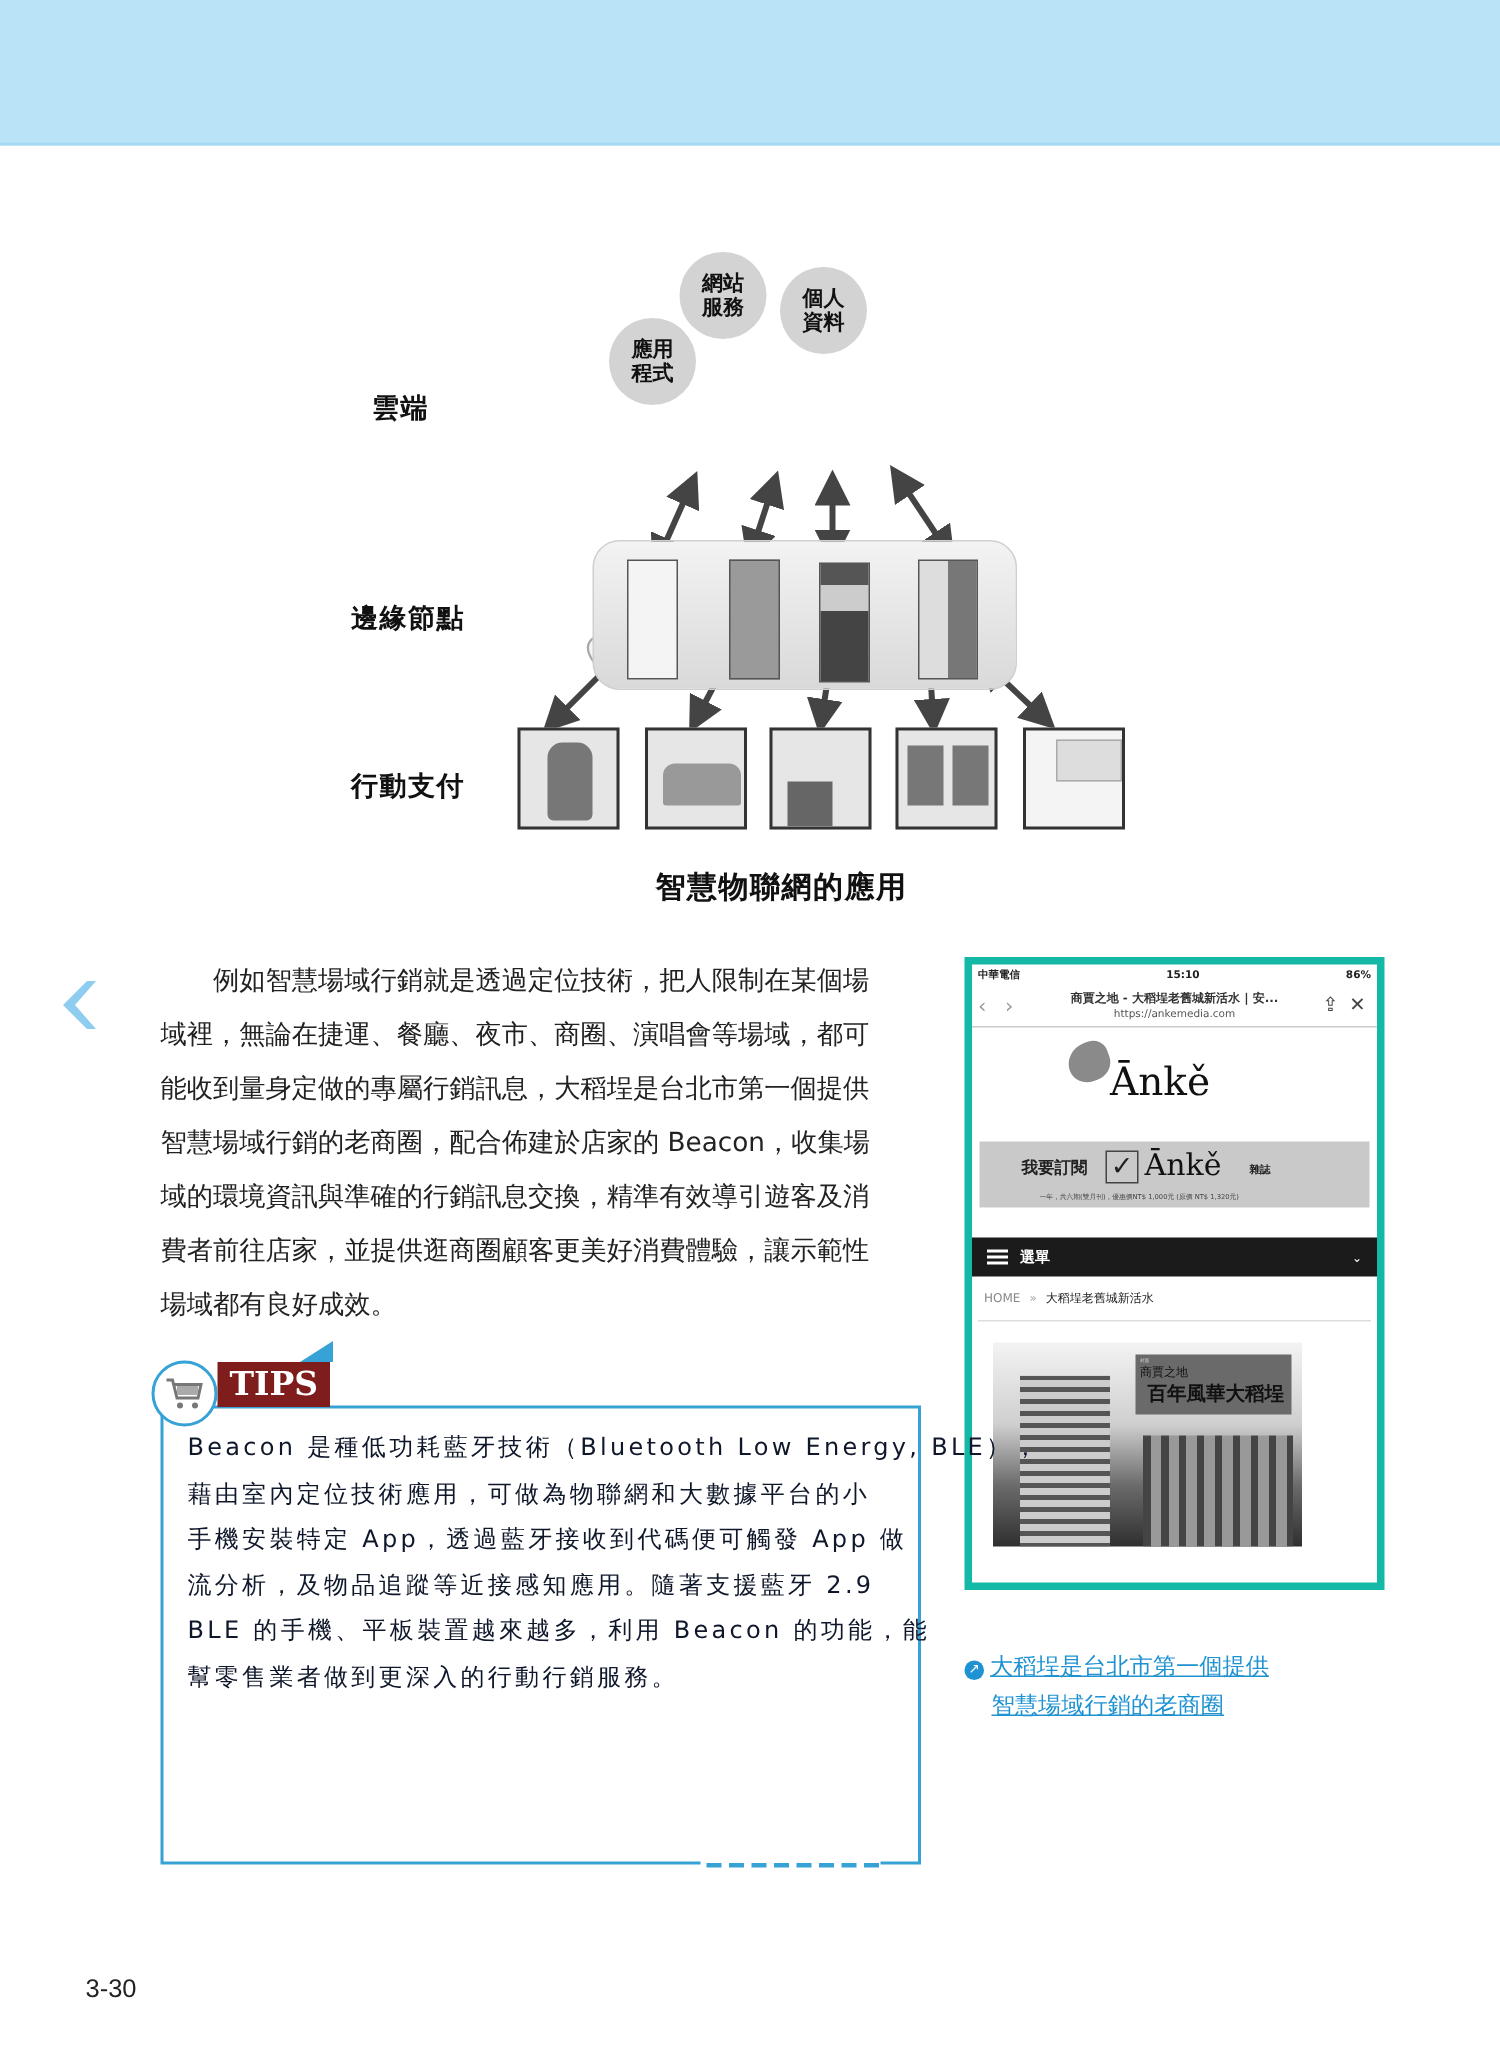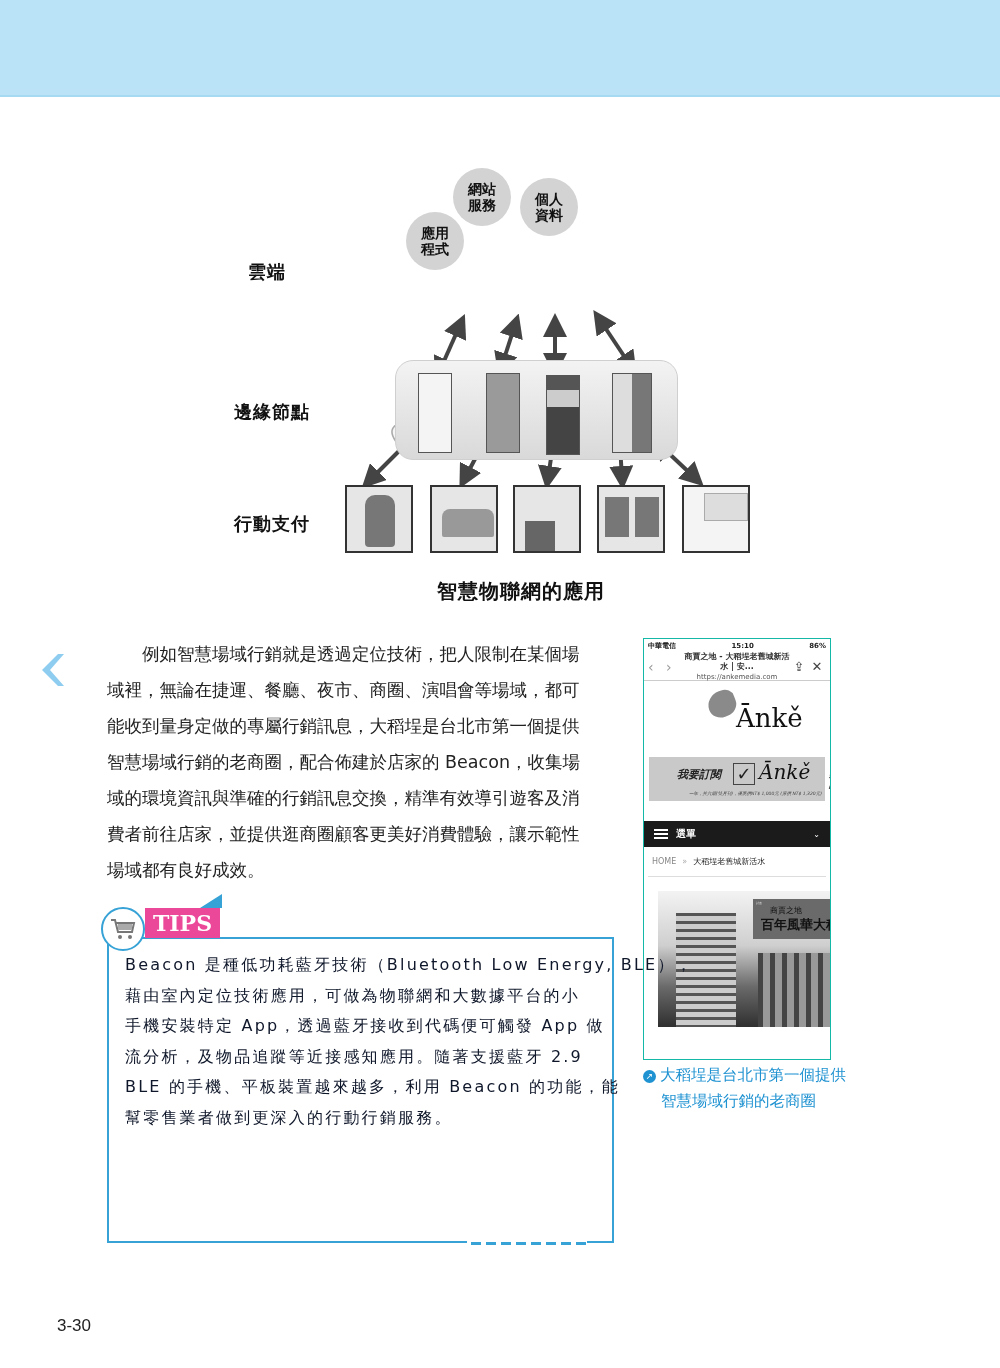--- a/index.html
+++ b/index.html
@@ -20,57 +20,57 @@
   .tower { position: absolute; width: 34px; height: 80px; border: 1px solid #555; }
   .device { position: absolute; top: 325px; width: 68px; height: 68px; border: 2px solid #333; background: #e6e6e6; overflow: hidden; }
   .caption-main { position: absolute; left: 437px; top: 578px; font-size: 20px; font-weight: bold; color: #111; letter-spacing: 1px; }
   
   .chevron { position: absolute; left: 36px; top: 652px; width: 28px; height: 36px; }
   
   .para { position: absolute; left: 107px; top: 636px; width: 510px; font-size: 17.5px; line-height: 36px;
           color: #222; text-align: justify; }
   .para p { white-space: nowrap; }
   
-  .phone { position: absolute; left: 643px; top: 638px; width: 188px; height: 422px; border: 1px solid #14b8a6; background: #fff; overflow: hidden; }
+  .phone { position: absolute; left: 643px; top: 638px; width: 280px; height: 422px; border: 5px solid #14b8a6; background: #fff; overflow: hidden; }
   .status-bar { height: 14px; display: flex; justify-content: space-between; align-items: center; padding: 0 4px; font-size: 7px; font-weight: bold; color: #222; }
   .url-bar { height: 28px; display: flex; align-items: center; border-bottom: 1px solid #ccc; padding: 0 4px; }
   .url-bar .nav { font-size: 14px; color: #999; width: 18px; }
   .url-title { flex: 1; text-align: center; font-size: 8px; font-weight: bold; color: #333; line-height: 10px; }
   .url-title .u { font-weight: normal; color: #555; font-size: 7px; }
   .url-bar .act { font-size: 13px; color: #444; width: 18px; text-align: center; }
   .logo-area { height: 70px; position: relative; }
   .leaf { position: absolute; left: 64px; top: 10px; width: 28px; height: 26px; background: #8a8a8a; border-radius: 60% 40% 50% 50%; transform: rotate(-20deg); }
   .logo-text { position: absolute; left: 92px; top: 22px; font-family: "DejaVu Serif", "Liberation Serif", serif; font-size: 26px; color: #111; }
-  .sub-banner { margin: 6px 5px 0 5px; height: 44px; background: #c9c9c9; position: relative; font-style: italic; }
+  .sub-banner { margin: 6px 5px 0 5px; height: 44px; background: #c9c9c9; position: relative; }
   .sub-banner .t1 { position: absolute; left: 28px; top: 10px; font-size: 11px; font-weight: bold; color: #222; font-family: "DejaVu Serif", serif; }
   .sub-banner .chk { position: absolute; left: 84px; top: 6px; width: 22px; height: 22px; border: 1px solid #444; font-size: 18px; line-height: 20px; text-align: center; color: #222; }
   .sub-banner .t2 { position: absolute; left: 110px; top: 3px; font-family: "DejaVu Serif", serif; font-size: 20px; color: #111; }
   .sub-banner .t3 { position: absolute; left: 180px; top: 14px; font-size: 7px; font-weight: bold; color: #222; }
   .sub-banner .t4 { position: absolute; left: 40px; top: 34px; font-size: 4.5px; color: #444; white-space: nowrap; }
   .menu-bar { margin-top: 20px; height: 26px; background: #1b1b1b; display: flex; align-items: center; padding: 0 10px; color: #fff; }
   .menu-bar .ham { width: 14px; height: 10px; border-top: 2px solid #fff; border-bottom: 2px solid #fff; position: relative; margin-right: 8px; }
   .menu-bar .ham::after { content: ""; position: absolute; left: 0; top: 2px; width: 14px; height: 2px; background: #fff; }
   .menu-bar .lbl { font-size: 10px; font-weight: bold; flex: 1; }
   .menu-bar .dd { font-size: 8px; }
   .crumb { height: 30px; display: flex; align-items: center; padding: 0 4px; font-size: 8px; color: #222; border-bottom: 1px solid #ddd; margin: 0 4px; }
   .crumb .home { color: #888; margin-right: 6px; }
   .crumb .sep { color: #aaa; margin-right: 6px; }
   .hero { position: absolute; left: 14px; top: 252px; width: 206px; height: 136px; background: linear-gradient(#f3f3f3 0%, #cfcfcf 40%, #6b6b6b 70%, #2f2f2f 100%); overflow: hidden; }
   .hero .bldg1 { position: absolute; left: 18px; top: 22px; width: 60px; height: 114px; background: repeating-linear-gradient(#555 0 3px, #ccc 3px 8px); }
   .hero .bldg2 { position: absolute; left: 100px; top: 62px; width: 100px; height: 74px; background: repeating-linear-gradient(90deg, #444 0 5px, #999 5px 12px); }
   .hero .title-box { position: absolute; left: 95px; top: 8px; width: 104px; height: 40px; background: #6a6a6a; color: #111; }
   .hero .title-box .s { font-size: 3px; color: #ddd; padding: 2px 3px 0; }
-  .hero .title-box .a { font-family: "DejaVu Serif", serif; font-size: 8px; color: #111; padding-left: 17px; }
+  .hero .title-box .a { font-family: "DejaVu Serif", serif; font-size: 8px; color: #111; padding-left: 3px; }
   .hero .title-box .b { font-family: "DejaVu Serif", serif; font-size: 13px; color: #111; padding-left: 8px; font-weight: bold; }
-  .phone-caption { position: absolute; left: 643px; top: 1062px; width: 260px; font-size: 15.5px; color: #1f92d1; line-height: 26px; }
+  .phone-caption { position: absolute; left: 643px; top: 1098px; width: 260px; font-size: 15.5px; color: #1f92d1; line-height: 26px; text-decoration: underline; }
   .phone-caption .ic { display: inline-block; width: 13px; height: 13px; border-radius: 50%; background: #1f92d1; color: #fff; font-size: 9px; text-align: center; line-height: 13px; margin-right: 4px; vertical-align: 1px; }
   .phone-caption .l2 { padding-left: 18px; }
   
   .tips-box { position: absolute; left: 107px; top: 937px; width: 507px; height: 306px; border: 2.5px solid #36a2d6; }
-  .tips-tab { position: absolute; left: 145px; top: 908px; width: 75px; height: 30px; background: #ec4899; color: #fff;
+  .tips-tab { position: absolute; left: 145px; top: 908px; width: 75px; height: 30px; background: #7f1d1d; color: #fff;
               font-family: "DejaVu Serif", "Liberation Serif", serif; font-weight: bold; font-size: 22px; text-align: center; line-height: 30px; }
   .tips-flag { position: absolute; left: 200px; top: 894px; width: 0; height: 0; border-left: 22px solid transparent; border-bottom: 14px solid #36a2d6; }
   .tips-icon { position: absolute; left: 101px; top: 907px; width: 44px; height: 44px; border-radius: 50%; background: #fff; border: 2.5px solid #36a2d6; display: flex; align-items: center; justify-content: center; }
   .tips-body { position: absolute; left: 125px; top: 950px; width: 475px; font-size: 16px; line-height: 30.5px; color: #0f172a; letter-spacing: 2.2px; }
   .tips-body p { white-space: nowrap; }
   .dash { position: absolute; left: 467px; top: 1237px; width: 120px; height: 12px; background: #fff; display: flex; align-items: center; gap: 5px; padding-left: 4px; }
   .dash i { display: block; width: 10px; height: 3px; background: #36a2d6; }
   .page-no { position: absolute; left: 57px; top: 1316px; font-size: 17px; color: #222; font-family: "Liberation Sans", sans-serif; }
 </style>
 </head>

